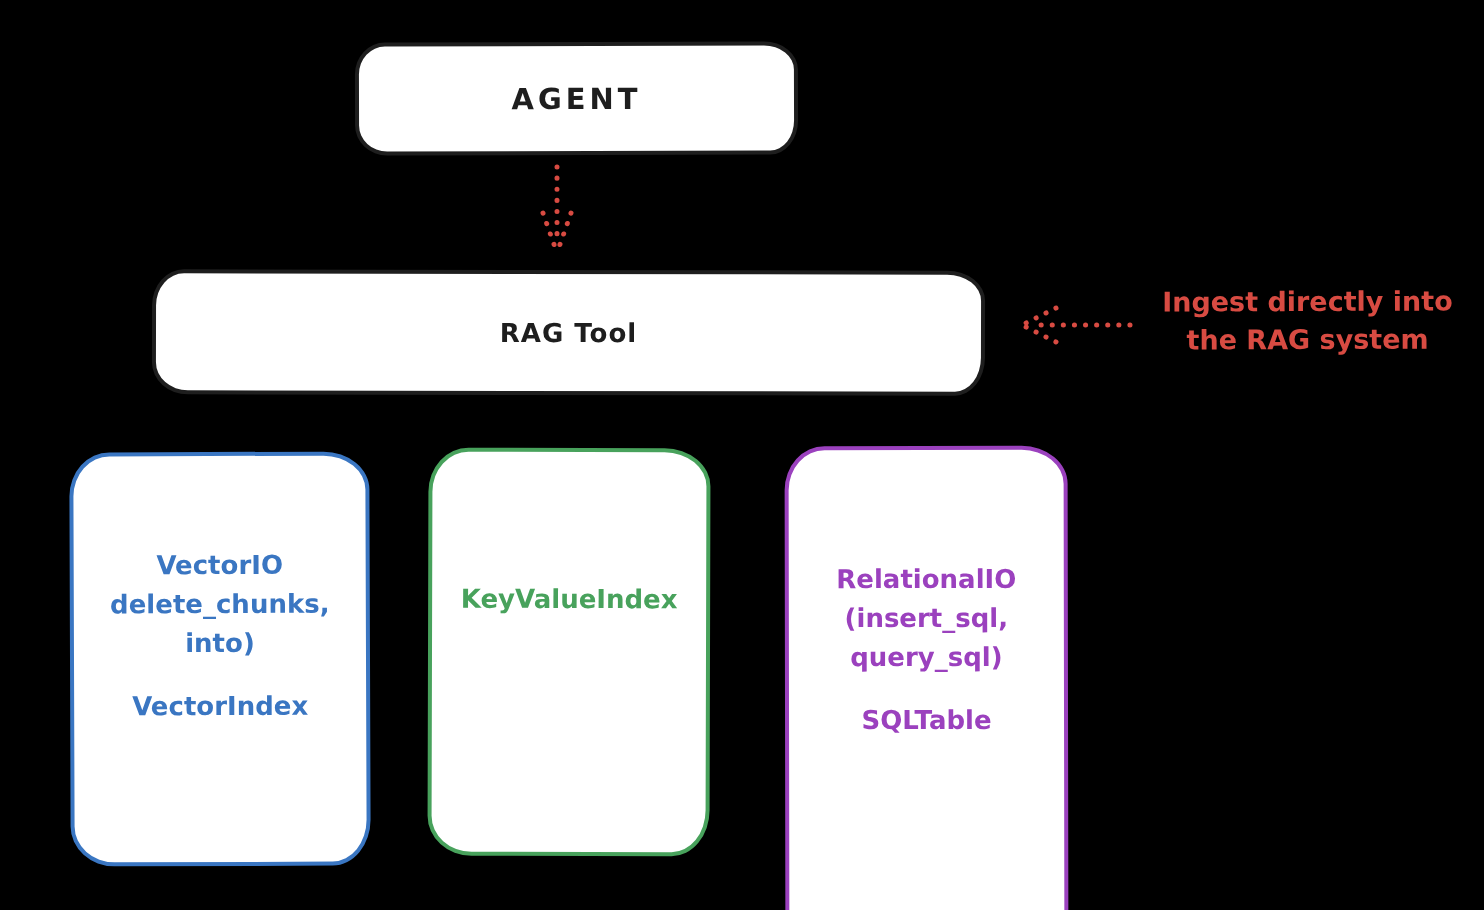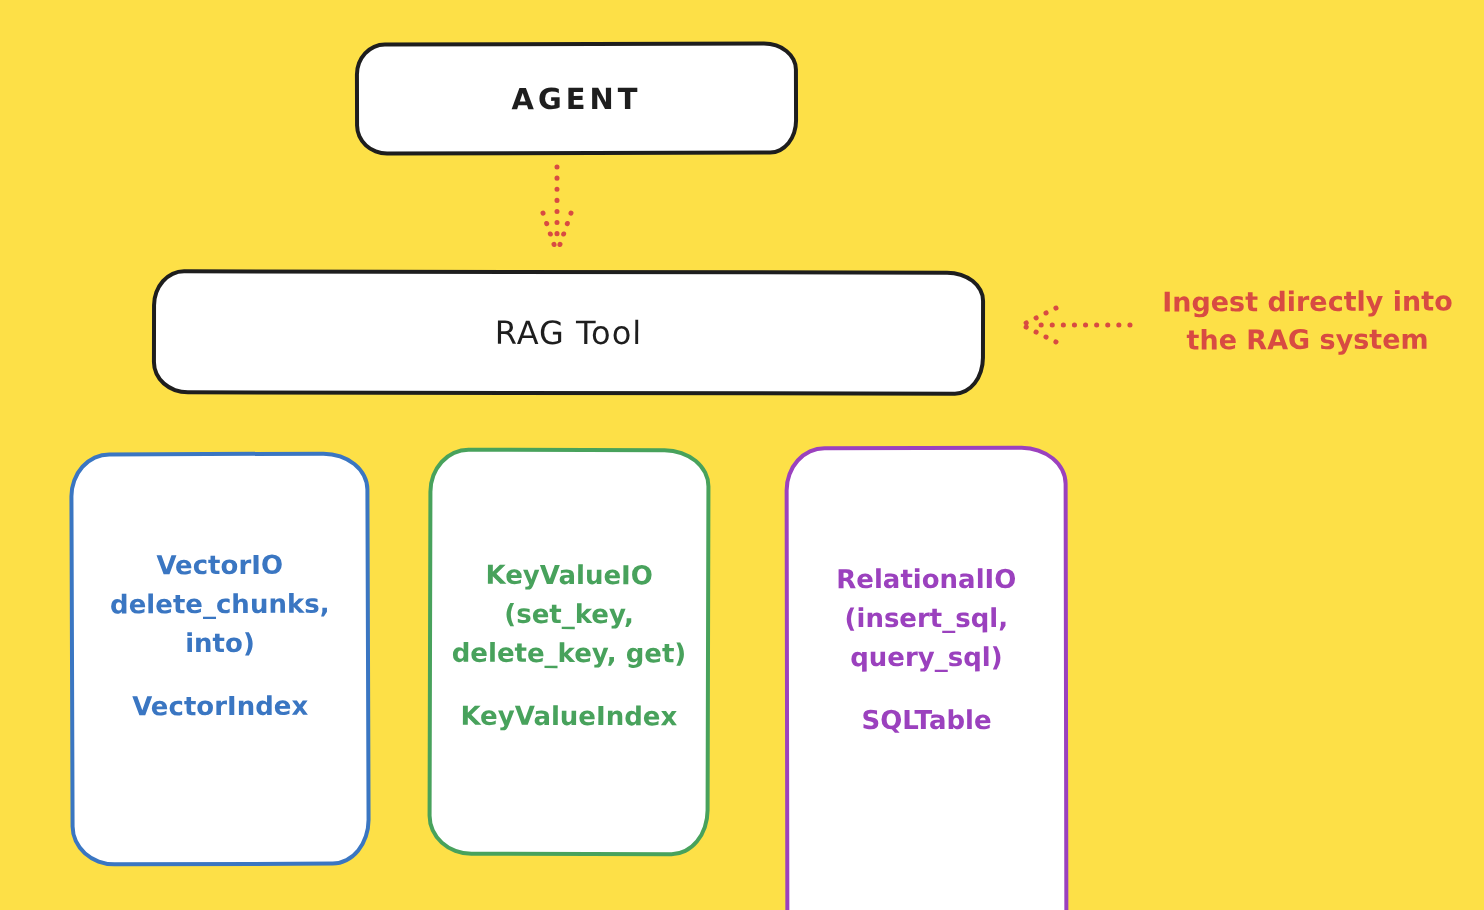--- a/index.html
+++ b/index.html
@@ -5,21 +5,21 @@
   html, body {
     margin: 0;
     padding: 0;
     background: #ffffff;
     font-family: "DejaVu Sans", sans-serif;
   }
   .canvas {
     position: relative;
     width: 1484px;
     height: 910px;
-    background: #fde047;
+    background: #000000;
     overflow: hidden;
   }
   
   .node {
     position: absolute;
     box-sizing: border-box;
     border: 4px solid var(--c, #1e1e1e);
     background: #ffffff;
     display: flex;
     align-items: center;
@@ -35,22 +35,22 @@
     font-size: 29px;
     font-weight: bold;
     letter-spacing: 4px;
   }
   .node-rag {
     left: 152px; top: 270px; width: 833px; height: 125px;
     border-radius: 32px 38px 30px 36px / 36px 30px 38px 32px;
     transform: rotate(0.1deg);
   }
   .node-rag .label {
-    font-size: 32px;
-    font-weight: normal;
+    font-size: 26px;
+    font-weight: bold;
     letter-spacing: 1px;
   }
   
   .io-box {
     position: absolute;
     box-sizing: border-box;
     border: 4px solid var(--c, #888);
     background: #ffffff;
     border-radius: 40px 46px 38px 44px / 44px 38px 46px 40px;
     display: flex;
@@ -127,25 +127,20 @@
   <div class="io-box io-box-vector" style="--c: #3a76c2;">
     <div class="io-lines">
       <div>VectorIO</div>
       <div>delete_chunks,</div>
       <div>into)</div>
     </div>
     <div class="io-index">VectorIndex</div>
   </div>
 
   <div class="io-box io-box-keyvalue" style="--c: #48a25c;">
-    <div class="io-lines">
-      <div>KeyValueIO</div>
-      <div>(set_key,</div>
-      <div>delete_key, get)</div>
-    </div>
     <div class="io-index">KeyValueIndex</div>
   </div>
 
   <div class="io-box io-box-relational" style="--c: #9b41be;">
     <div class="io-lines">
       <div>RelationalIO</div>
       <div>(insert_sql,</div>
       <div>query_sql)</div>
     </div>
     <div class="io-index">SQLTable</div>

